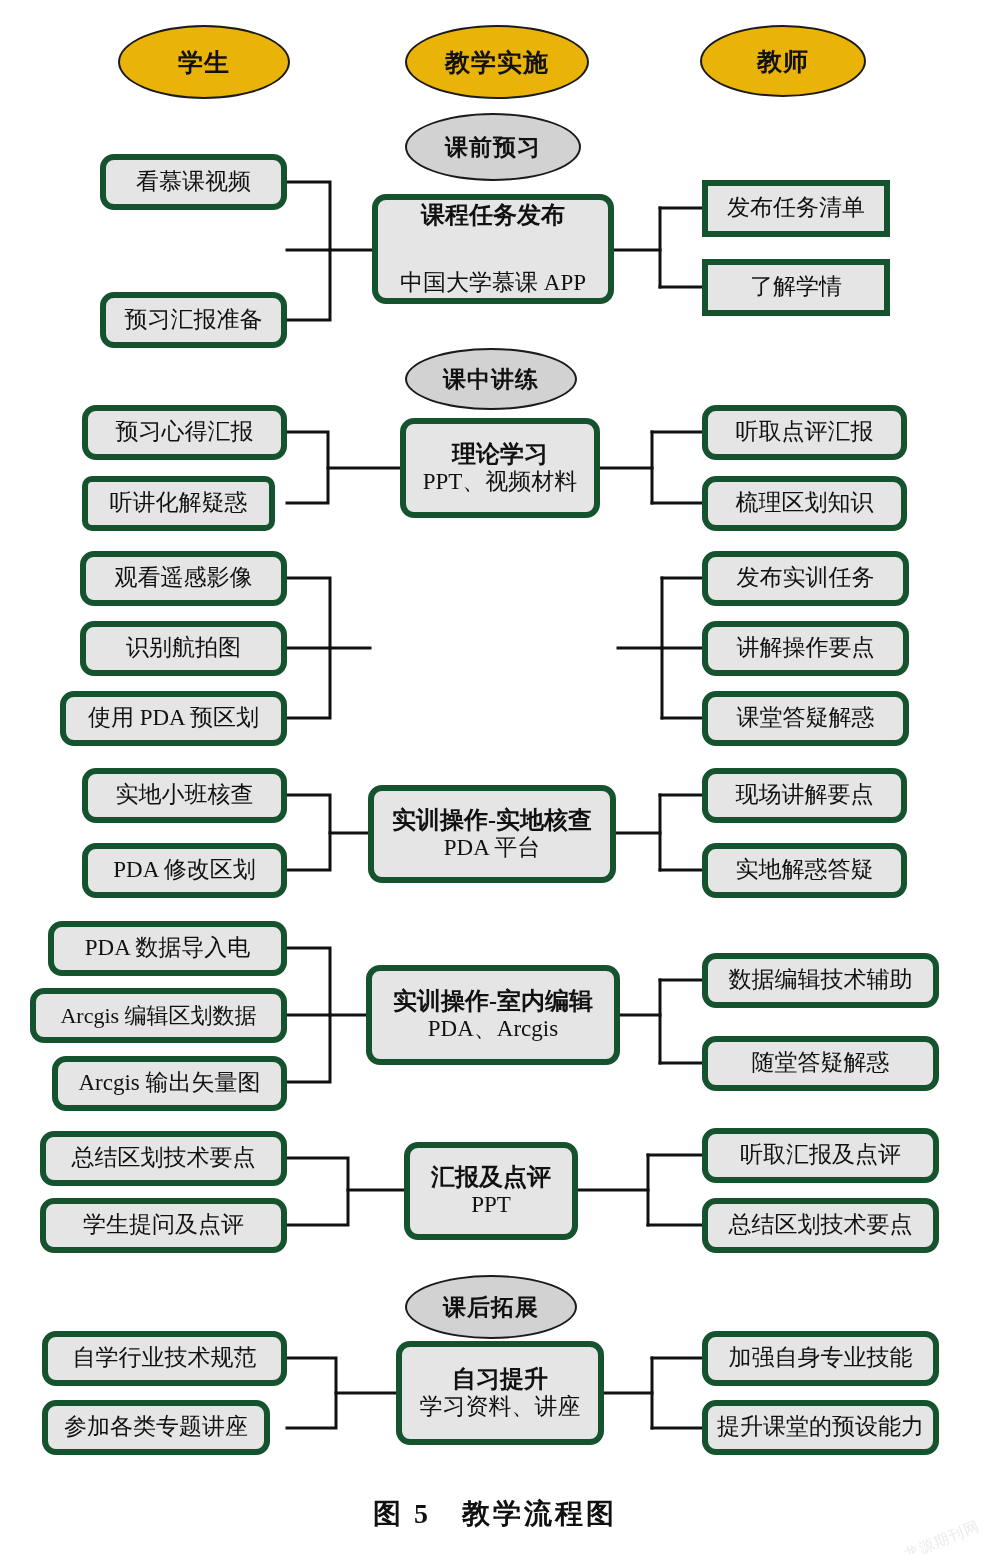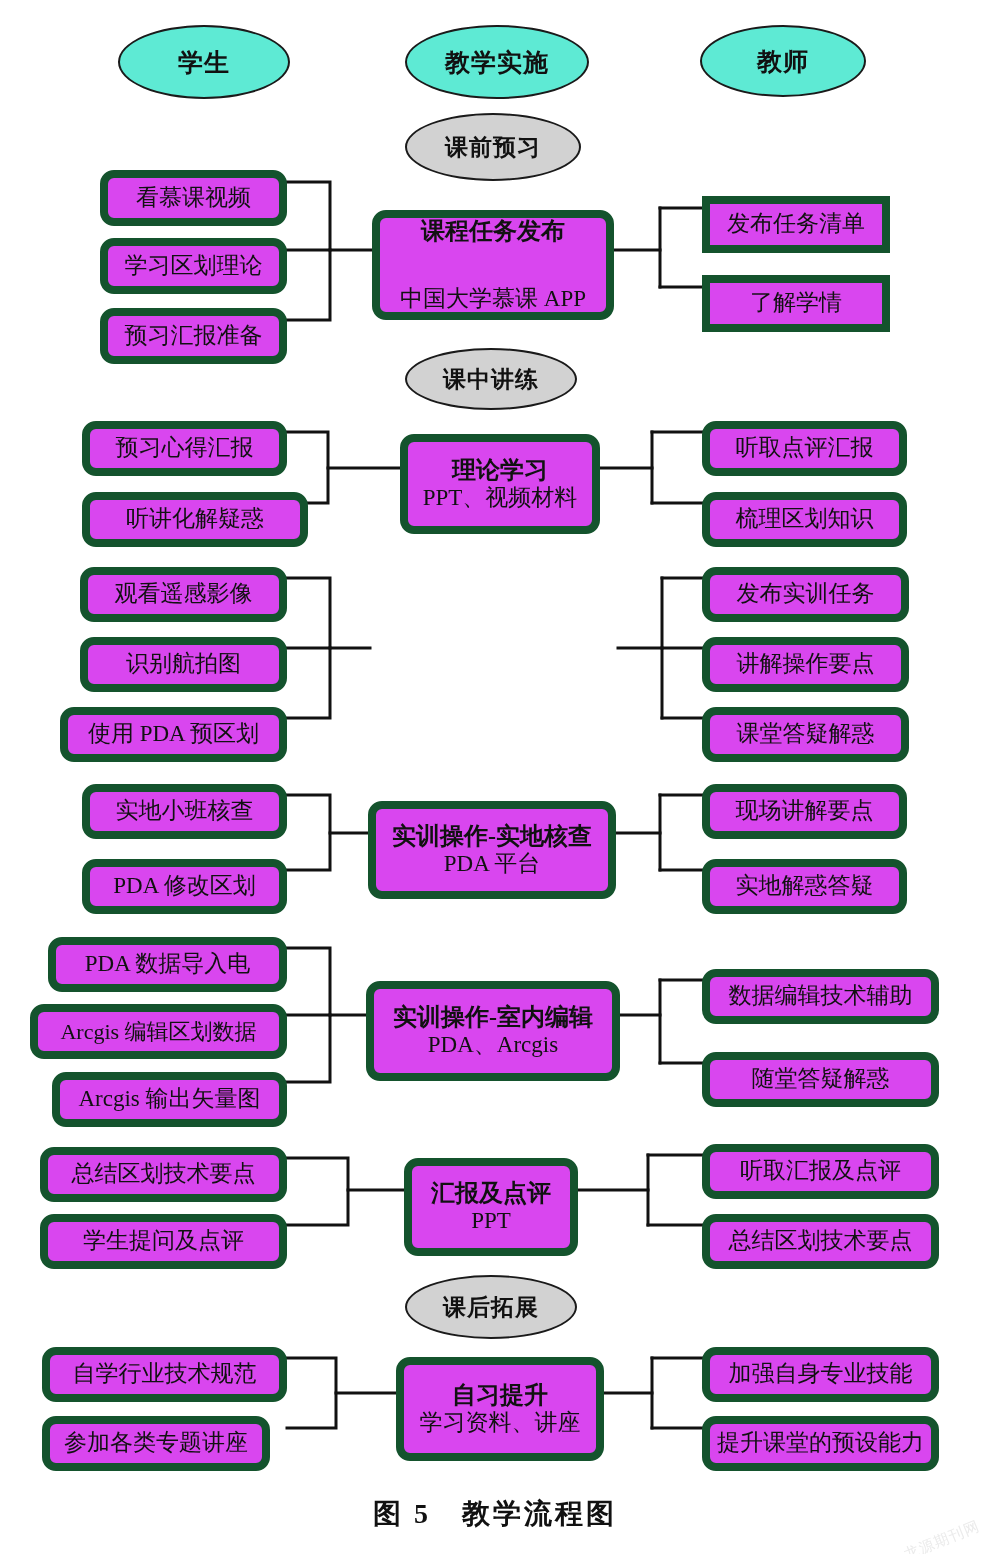--- a/index.html
+++ b/index.html
@@ -11,31 +11,30 @@
   #stage{position:absolute;left:0;top:0;width:990px;height:1554px;}
 
   svg#wires{position:absolute;left:0;top:0;width:990px;height:1554px;pointer-events:none;}
 
   .ellipse{
     position:absolute;display:flex;align-items:center;justify-content:center;
     border:2px solid #1a1a1a;border-radius:50%;
     font-weight:bold;letter-spacing:1px;text-align:center;
     font-family:"Liberation Serif","DejaVu Serif",serif;
   }
-  .ellipse.role{background:#5eead4;font-size:25px;}
+  .ellipse.role{background:#eab308;font-size:25px;}
   .ellipse.phase{background:#d2d2d2;font-size:23px;}
 
   .node{
     position:absolute;display:flex;flex-direction:column;
     align-items:center;justify-content:center;
-    border:8px solid #14532d;background:#d946ef;
+    border:6px solid #14532d;background:#e5e5e5;
     text-align:center;line-height:1.15;
     font-size:23px;
     box-sizing:border-box;
-    margin-top:16px;
   }
   .node.rounded{border-radius:14px;}
   .node.square{border-radius:0;}
   .node .ttl{font-weight:bold;}
   .node .sub{font-weight:normal;}
   .node.leftal{align-items:flex-start;padding-left:12px;text-align:left;}
   .node.leftal .ttl,.node.leftal .sub{text-align:left;width:100%;}
 
   .center-node{font-size:24px;}
   .center-node .ttl{font-size:24px;}
@@ -139,43 +138,40 @@
   <div class="ellipse phase" style="left:405px;top:348px;width:168px;height:58px;">
     <span>课中讲练</span>
   </div>
   <div class="ellipse phase" style="left:405px;top:1275px;width:168px;height:60px;">
     <span>课后拓展</span>
   </div>
 
   <div class="node rounded" style="left:100px;top:154px;width:187px;height:56px;">
     <span class="sub">看慕课视频</span>
   </div>
-  <div class="node rounded" style="left:100px;top:222px;width:187px;height:56px;">
-    <span class="sub">学习区划理论</span>
-  </div>
   <div class="node rounded" style="left:100px;top:292px;width:187px;height:56px;">
     <span class="sub">预习汇报准备</span>
   </div>
 
   <div class="node rounded center-node" style="left:372px;top:194px;width:242px;height:110px;gap:40px;">
     <span class="ttl">课程任务发布</span>
     <span class="sub">中国大学慕课 APP</span>
   </div>
 
   <div class="node square" style="left:702px;top:180px;width:188px;height:57px;">
     <span class="sub">发布任务清单</span>
   </div>
   <div class="node square" style="left:702px;top:259px;width:188px;height:57px;">
     <span class="sub">了解学情</span>
   </div>
 
   <div class="node rounded" style="left:82px;top:405px;width:205px;height:55px;">
     <span class="sub">预习心得汇报</span>
   </div>
-  <div class="node rounded" style="left:82px;top:476px;width:226px;height:55px;">
+  <div class="node rounded" style="left:82px;top:476px;width:193px;height:55px;border-radius:10px;">
     <span class="sub">听讲化解疑惑</span>
   </div>
 
   <div class="node rounded center-node" style="left:400px;top:418px;width:200px;height:100px;">
     <span class="ttl">理论学习</span>
     <span class="sub">PPT、视频材料</span>
   </div>
 
   <div class="node rounded" style="left:702px;top:405px;width:205px;height:55px;">
     <span class="sub">听取点评汇报</span>

